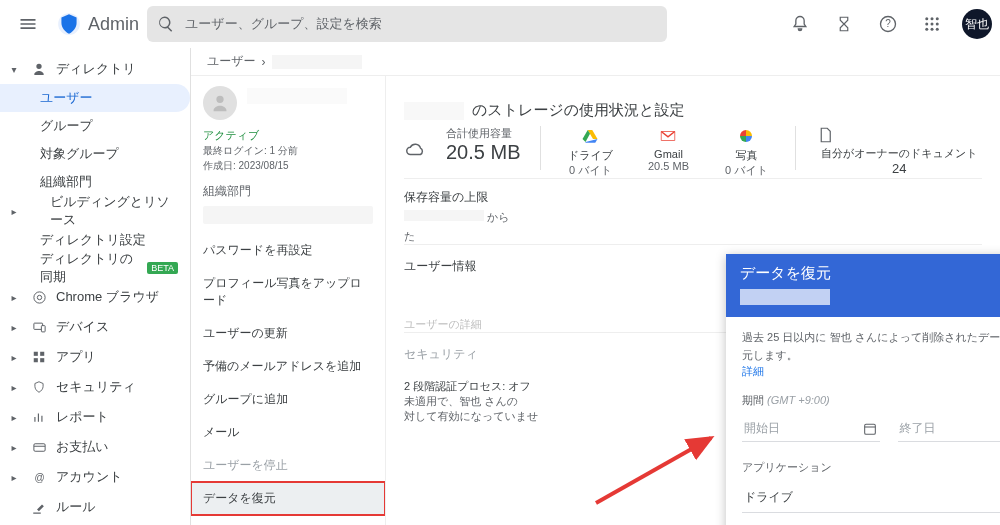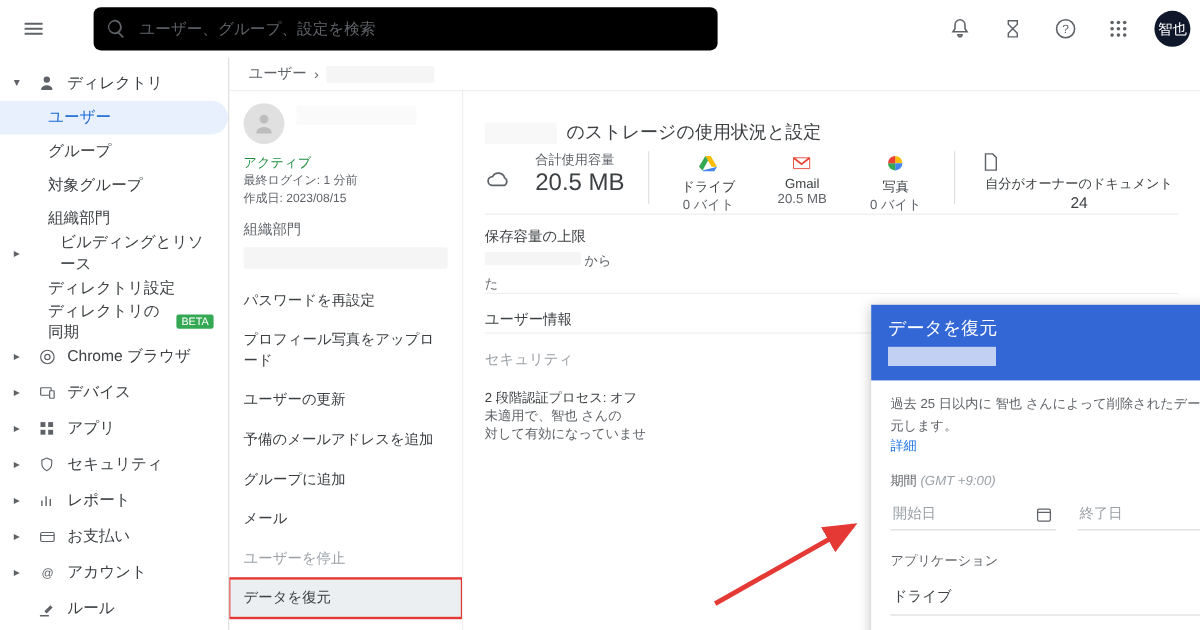--- a/index.html
+++ b/index.html
@@ -3,21 +3,21 @@
 <meta charset="utf-8">
 <style>
 * { margin:0; padding:0; box-sizing:border-box; font-family:"Hiragino Sans","Yu Gothic","Meiryo",Arial,sans-serif; }
 body { background:#fff; width:1000px; height:525px; overflow:hidden; color:#3c4043; font-size:13px; }
 
 
 .hdr { height:48px; display:flex; align-items:center; padding:0 8px; gap:8px; }
 .hdr .hamb { width:40px; height:40px; display:flex; align-items:center; justify-content:center; border-radius:50%; cursor:pointer; }
 .hdr .brand { display:flex; align-items:center; gap:6px; font-size:18px; color:#5f6368; font-weight:500; }
 .hdr .brand svg { width:26px; height:26px; }
-.searchbar { flex:0 0 520px; margin-left:22px; height:36px; background:#000000; border-radius:6px; display:flex; align-items:center; padding:0 10px; color:#5f6368; gap:10px; }
+.searchbar { flex:0 0 520px; height:36px; background:#e5e5e5; border-radius:6px; display:flex; align-items:center; padding:0 10px; color:#5f6368; gap:10px; }
 .hdr .spacer { flex:1; }
 .hdr .ic { width:36px; height:36px; display:flex; align-items:center; justify-content:center; border-radius:50%; cursor:pointer; color:#5f6368; }
 .avatar { width:30px; height:30px; border-radius:50%; background:#0f172a; color:#fff; display:flex; align-items:center; justify-content:center; font-size:12px; margin-left:4px; }
 
 
 .main { display:flex; height:calc(525px - 48px); }
 .side { width:190px; padding-top:6px; overflow:hidden; }
 .side .row { display:flex; align-items:center; height:30px; padding:0 12px 0 6px; font-size:13px; color:#3c4043; cursor:pointer; border-radius:0 15px 15px 0; gap:8px; }
 .side .row.child { padding-left:40px; height:28px; }
 .side .row.sel { background:#e8f0fe; color:#1967d2; }
@@ -88,20 +88,27 @@
 </style>
 </head>
 <body>
 
 <div class="hdr">
   <div class="hamb">
     <svg width="20" height="20" viewBox="0 0 24 24">
         <path fill="#5f6368" d="M3 6h18v2H3zm0 5h18v2H3zm0 5h18v2H3z"></path>
       </svg>
   </div>
+  <div class="brand">
+    <svg viewBox="0 0 24 24">
+        <circle cx="12" cy="12" r="10" fill="#e8f0fe"></circle>
+        <path d="M12 3l7 3v5c0 4-3 8-7 10-4-2-7-6-7-10V6z" fill="#1a73e8"></path>
+      </svg>
+    <span>Admin</span>
+  </div>
   <div class="searchbar">
     <svg width="18" height="18" viewBox="0 0 24 24">
         <path fill="#5f6368" d="M10 2a8 8 0 015.3 13.9l5 5-1.4 1.4-5-5A8 8 0 1110 2zm0 2a6 6 0 100 12 6 6 0 000-12z"></path>
       </svg>
     <span>ユーザー、グループ、設定を検索</span>
   </div>
   <div class="spacer"></div>
   <div class="ic">
       <svg width="20" height="20" viewBox="0 0 24 24">
         <path fill="none" stroke="#5f6368" stroke-width="1.6" d="M12 3a5 5 0 015 5v4l2 3H5l2-3V8a5 5 0 015-5zm-2 15h4a2 2 0 01-4 0z"></path>
@@ -369,20 +376,21 @@
             </div>
           <div class="sub"><span style="display:inline-block;width:80px;height:11px;background:#f5f5f5;"></span> <span>から</span></div>
           <div class="sub">た</div>
         </div>
 
         <div class="card">
           <div class="head">
               <span>ユーザー情報</span>
               <span class="exp">⌄</span>
             </div>
+          <div class="sub" style="margin-top:40px;color:#bdbdbd;">ユーザーの詳細</div>
         </div>
 
         <div class="card">
           <div class="head">
               <span style="color:#9aa0a6;">セキュリティ</span>
               <span class="exp">⌄</span>
             </div>
           <div style="display:flex;gap:76px;margin-top:14px;font-size:11px;">
             <div>
               <div style="color:#3c4043">2 段階認証プロセス: オフ</div>

